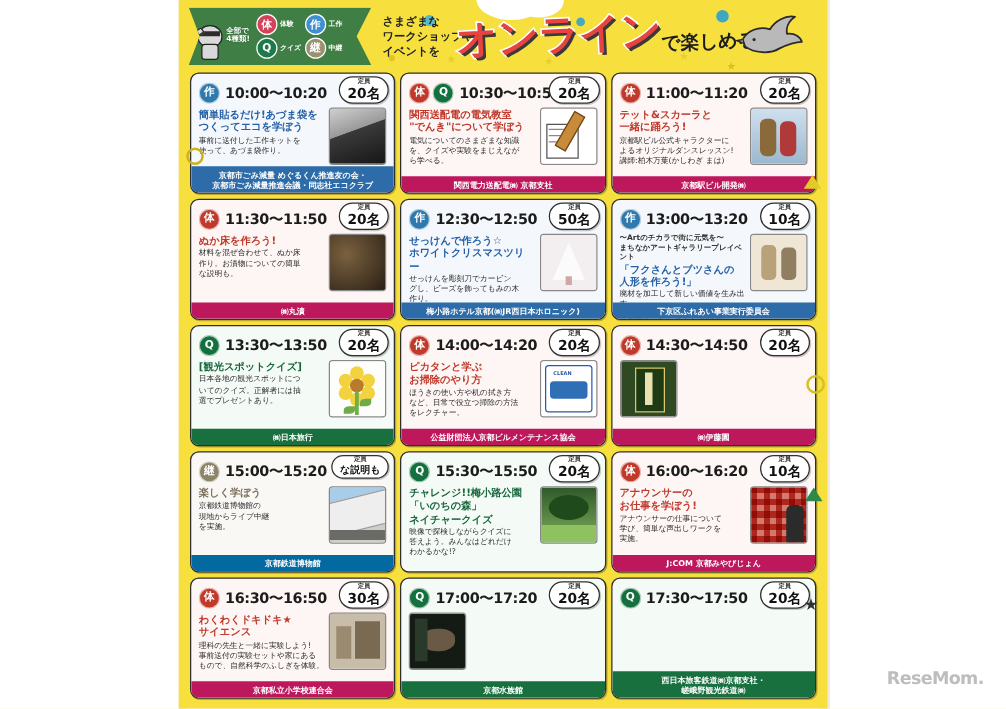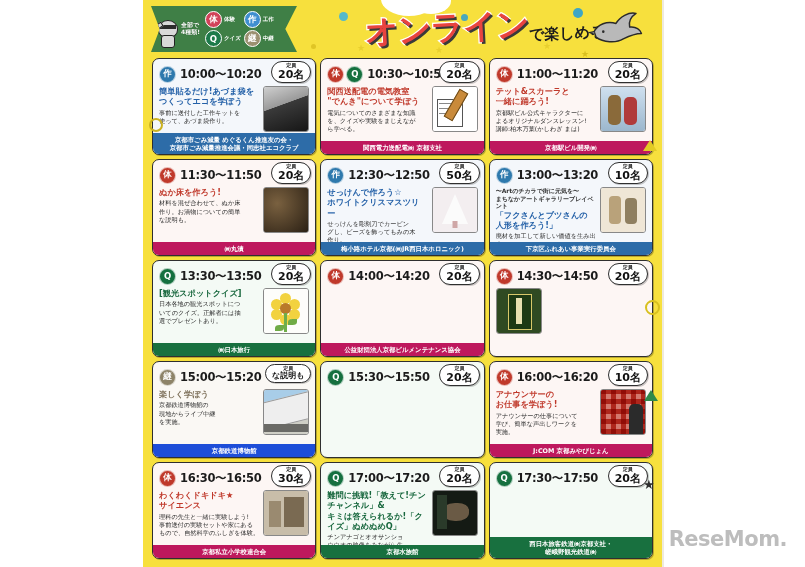--- a/index.html
+++ b/index.html
@@ -117,21 +117,21 @@
   }
   .footer{
     margin-top:auto;text-align:center;color:#fff;
     font-size:6.4px;font-weight:bold;padding:2.5px 2px;line-height:1.25;
   }
 
   
   .th-blue  .c-title{color:#2461a8;} .th-blue  .footer{background:#2d6ca8;}
   .th-red   .c-title{color:#c0392b;} .th-red   .footer{background:#be185d;}
   .th-green .c-title{color:#17673d;} .th-green .footer{background:#18703f;}
-  .th-brown .c-title{color:#7d705a;} .th-brown .footer{background:#1d4ed8;}
+  .th-brown .c-title{color:#7d705a;} .th-brown .footer{background:#0369a1;}
 
   .th-blue  {background:#f4f7fb;}
   .th-red   {background:#fdf6f4;}
   .th-green {background:#f4faf5;}
   .th-brown {background:#faf8f4;}
 
   
   .art{position:absolute;inset:0;}
   .a-bag{background:linear-gradient(160deg,#cfcfcf 0%,#9a9a9a 40%,#3a3a3a 41%,#161616 100%);}
   .a-pencil{background:#fff;}
@@ -153,21 +153,21 @@
   .flowercore{position:absolute;left:16px;top:14px;width:11px;height:11px;background:#b97a2a;border-radius:50%;}
   .stem{position:absolute;left:20px;top:24px;width:3px;height:19px;background:#6fae4a;}
   .leaf{position:absolute;width:9px;height:6px;background:#6fab46;border-radius:50% 0 50% 0;}
 
   .xmas{position:absolute;left:50%;top:6px;transform:translateX(-50%);
     width:0;height:0;border-left:13px solid transparent;border-right:13px solid transparent;border-bottom:30px solid #fbfbfb;}
   .xmas-trunk{position:absolute;left:50%;bottom:4px;transform:translateX(-50%);width:5px;height:7px;background:#cfa7a7;}
 
   .watermark{
     position:absolute;right:18px;bottom:16px;
-    font-size:21px;font-weight:bold;color:#bdbdbd;letter-spacing:-.5px;
+    font-size:14px;font-weight:bold;color:#bdbdbd;letter-spacing:-.5px;
   }
 
   .doodle{position:absolute;}
 </style>
 </head>
 <body>
 
 <div id="stage">
 
   <div class="side-shadow-l"></div>
@@ -213,20 +213,25 @@
             <span class="bcircle bc-quiz">Q</span>
             <span class="blabel">クイズ</span>
           </div>
           <div class="bcell">
             <span class="bcircle bc-chukei">継</span>
             <span class="blabel">中継</span>
           </div>
         </div>
       </div>
 
+      <div class="lead">
+        <div>さまざまな</div>
+        <div>ワークショップや、</div>
+        <div>イベントを</div>
+      </div>
 
       <div class="bigword">オンライン</div>
       <div class="tail">で楽しめる!</div>
 
       <svg class="bird" viewBox="0 0 60 44">
         <path d="M6 26 C10 18 20 14 30 17 C34 10 44 4 52 6 C46 10 44 16 45 21 C52 20 57 24 58 28 C50 28 44 31 38 34 C30 39 16 38 8 32 Z" fill="#b9b9b9" stroke="#2a2a2a" stroke-width="1.6" stroke-linejoin="round"></path>
         <circle cx="16" cy="26" r="1.4" fill="#2a2a2a"></circle>
         <path d="M6 26 L1 27 L6 29" fill="#b9b9b9" stroke="#2a2a2a" stroke-width="1.4"></path>
       </svg>
     </div>
@@ -426,20 +431,34 @@
     <div class="card-top">
       <div class="tagrow">
               <span class="tag t-tai">体</span>
             </div>
       <div class="time">14:00〜14:20</div>
     </div>
     <div class="cap">
       <span class="cap-l">定員</span>
       <span class="cap-v">20名</span>
     </div>
+    <div class="card-body">
+      <div class="card-text">
+
+        <div class="c-title">ピカタンと学ぶ<br>お掃除のやり方</div>
+        <div class="c-desc">ほうきの使い方や机の拭き方<br>など、日常で役立つ掃除の方法<br>をレクチャー。</div>
+      </div>
+      <div class="thumb">
+        <div class="art a-clean">
+                <div style="position:absolute;inset:3px;border:1px solid #2a5ba8;border-radius:3px;"></div>
+                <div style="position:absolute;left:7px;top:16px;width:30px;height:14px;background:#2f6fb5;border-radius:3px;"></div>
+                <div style="position:absolute;left:10px;top:7px;font-size:4px;color:#2a5ba8;font-weight:bold;">CLEAN</div>
+              </div>
+      </div>
+    </div>
     <div class="footer">公益財団法人京都ビルメンテナンス協会</div>
   </div>
         <div class="card th-red">
     <div class="card-top">
       <div class="tagrow">
               <span class="tag t-tai">体</span>
             </div>
       <div class="time">14:30〜14:50</div>
     </div>
     <div class="cap">
@@ -447,20 +466,21 @@
       <span class="cap-v">20名</span>
     </div>
     <div class="card-body">
       <div class="thumb">
         <div class="art a-tea">
                 <div style="position:absolute;left:11px;top:5px;width:22px;height:34px;background:#1e3a14;border:1px solid #d8c86a;"></div>
                 <div style="position:absolute;left:19px;top:9px;width:6px;height:26px;background:#e8e0b0;"></div>
               </div>
       </div>
     </div>
+    <div class="footer">㈱伊藤園</div>
   </div>
         <div class="card th-brown">
     <div class="card-top">
       <div class="tagrow">
               <span class="tag t-chukei">継</span>
             </div>
       <div class="time">15:00〜15:20</div>
     </div>
     <div class="cap small">
       <span class="cap-l">定員</span>
@@ -485,20 +505,33 @@
     <div class="card-top">
       <div class="tagrow">
               <span class="tag t-quiz">Q</span>
             </div>
       <div class="time">15:30〜15:50</div>
     </div>
     <div class="cap">
       <span class="cap-l">定員</span>
       <span class="cap-v">20名</span>
     </div>
+    <div class="card-body">
+      <div class="card-text">
+
+        <div class="c-title">チャレンジ!!梅小路公園「いのちの森」<br>ネイチャークイズ</div>
+        <div class="c-desc">映像で探検しながらクイズに<br>答えよう。みんなはどれだけ<br>わかるかな!?</div>
+      </div>
+      <div class="thumb">
+        <div class="art a-forest">
+                <div style="position:absolute;left:6px;top:6px;width:32px;height:20px;background:#1f4a1c;border-radius:50%;"></div>
+                <div style="position:absolute;left:0;bottom:0;width:44px;height:14px;background:#8ec15f;"></div>
+              </div>
+      </div>
+    </div>
   </div>
         <div class="card th-red">
     <div class="card-top">
       <div class="tagrow">
               <span class="tag t-tai">体</span>
             </div>
       <div class="time">16:00〜16:20</div>
     </div>
     <div class="cap">
       <span class="cap-l">定員</span>
@@ -550,25 +583,20 @@
       <div class="tagrow">
               <span class="tag t-quiz">Q</span>
             </div>
       <div class="time">17:00〜17:20</div>
     </div>
     <div class="cap">
       <span class="cap-l">定員</span>
       <span class="cap-v">20名</span>
     </div>
     <div class="card-body">
-      <div class="card-text">
-
-        <div class="c-title">難問に挑戦!「教えて!チンチャンネル」&amp;<br>キミは答えられるか!「クイズ」ぬめぬめQ」</div>
-        <div class="c-desc">チンアナゴとオオサンショ<br>ウウオの映像をみながら生<br>態に関するクイズに挑戦!</div>
-      </div>
       <div class="thumb">
         <div class="art a-fish">
                 <div style="position:absolute;left:8px;top:12px;width:28px;height:18px;background:#6a5a45;border-radius:50% 40% 45% 50%;"></div>
                 <div style="position:absolute;left:4px;top:4px;width:10px;height:34px;background:#2a3a2a;"></div>
               </div>
       </div>
     </div>
     <div class="footer">京都水族館</div>
   </div>
         <div class="card th-green">

